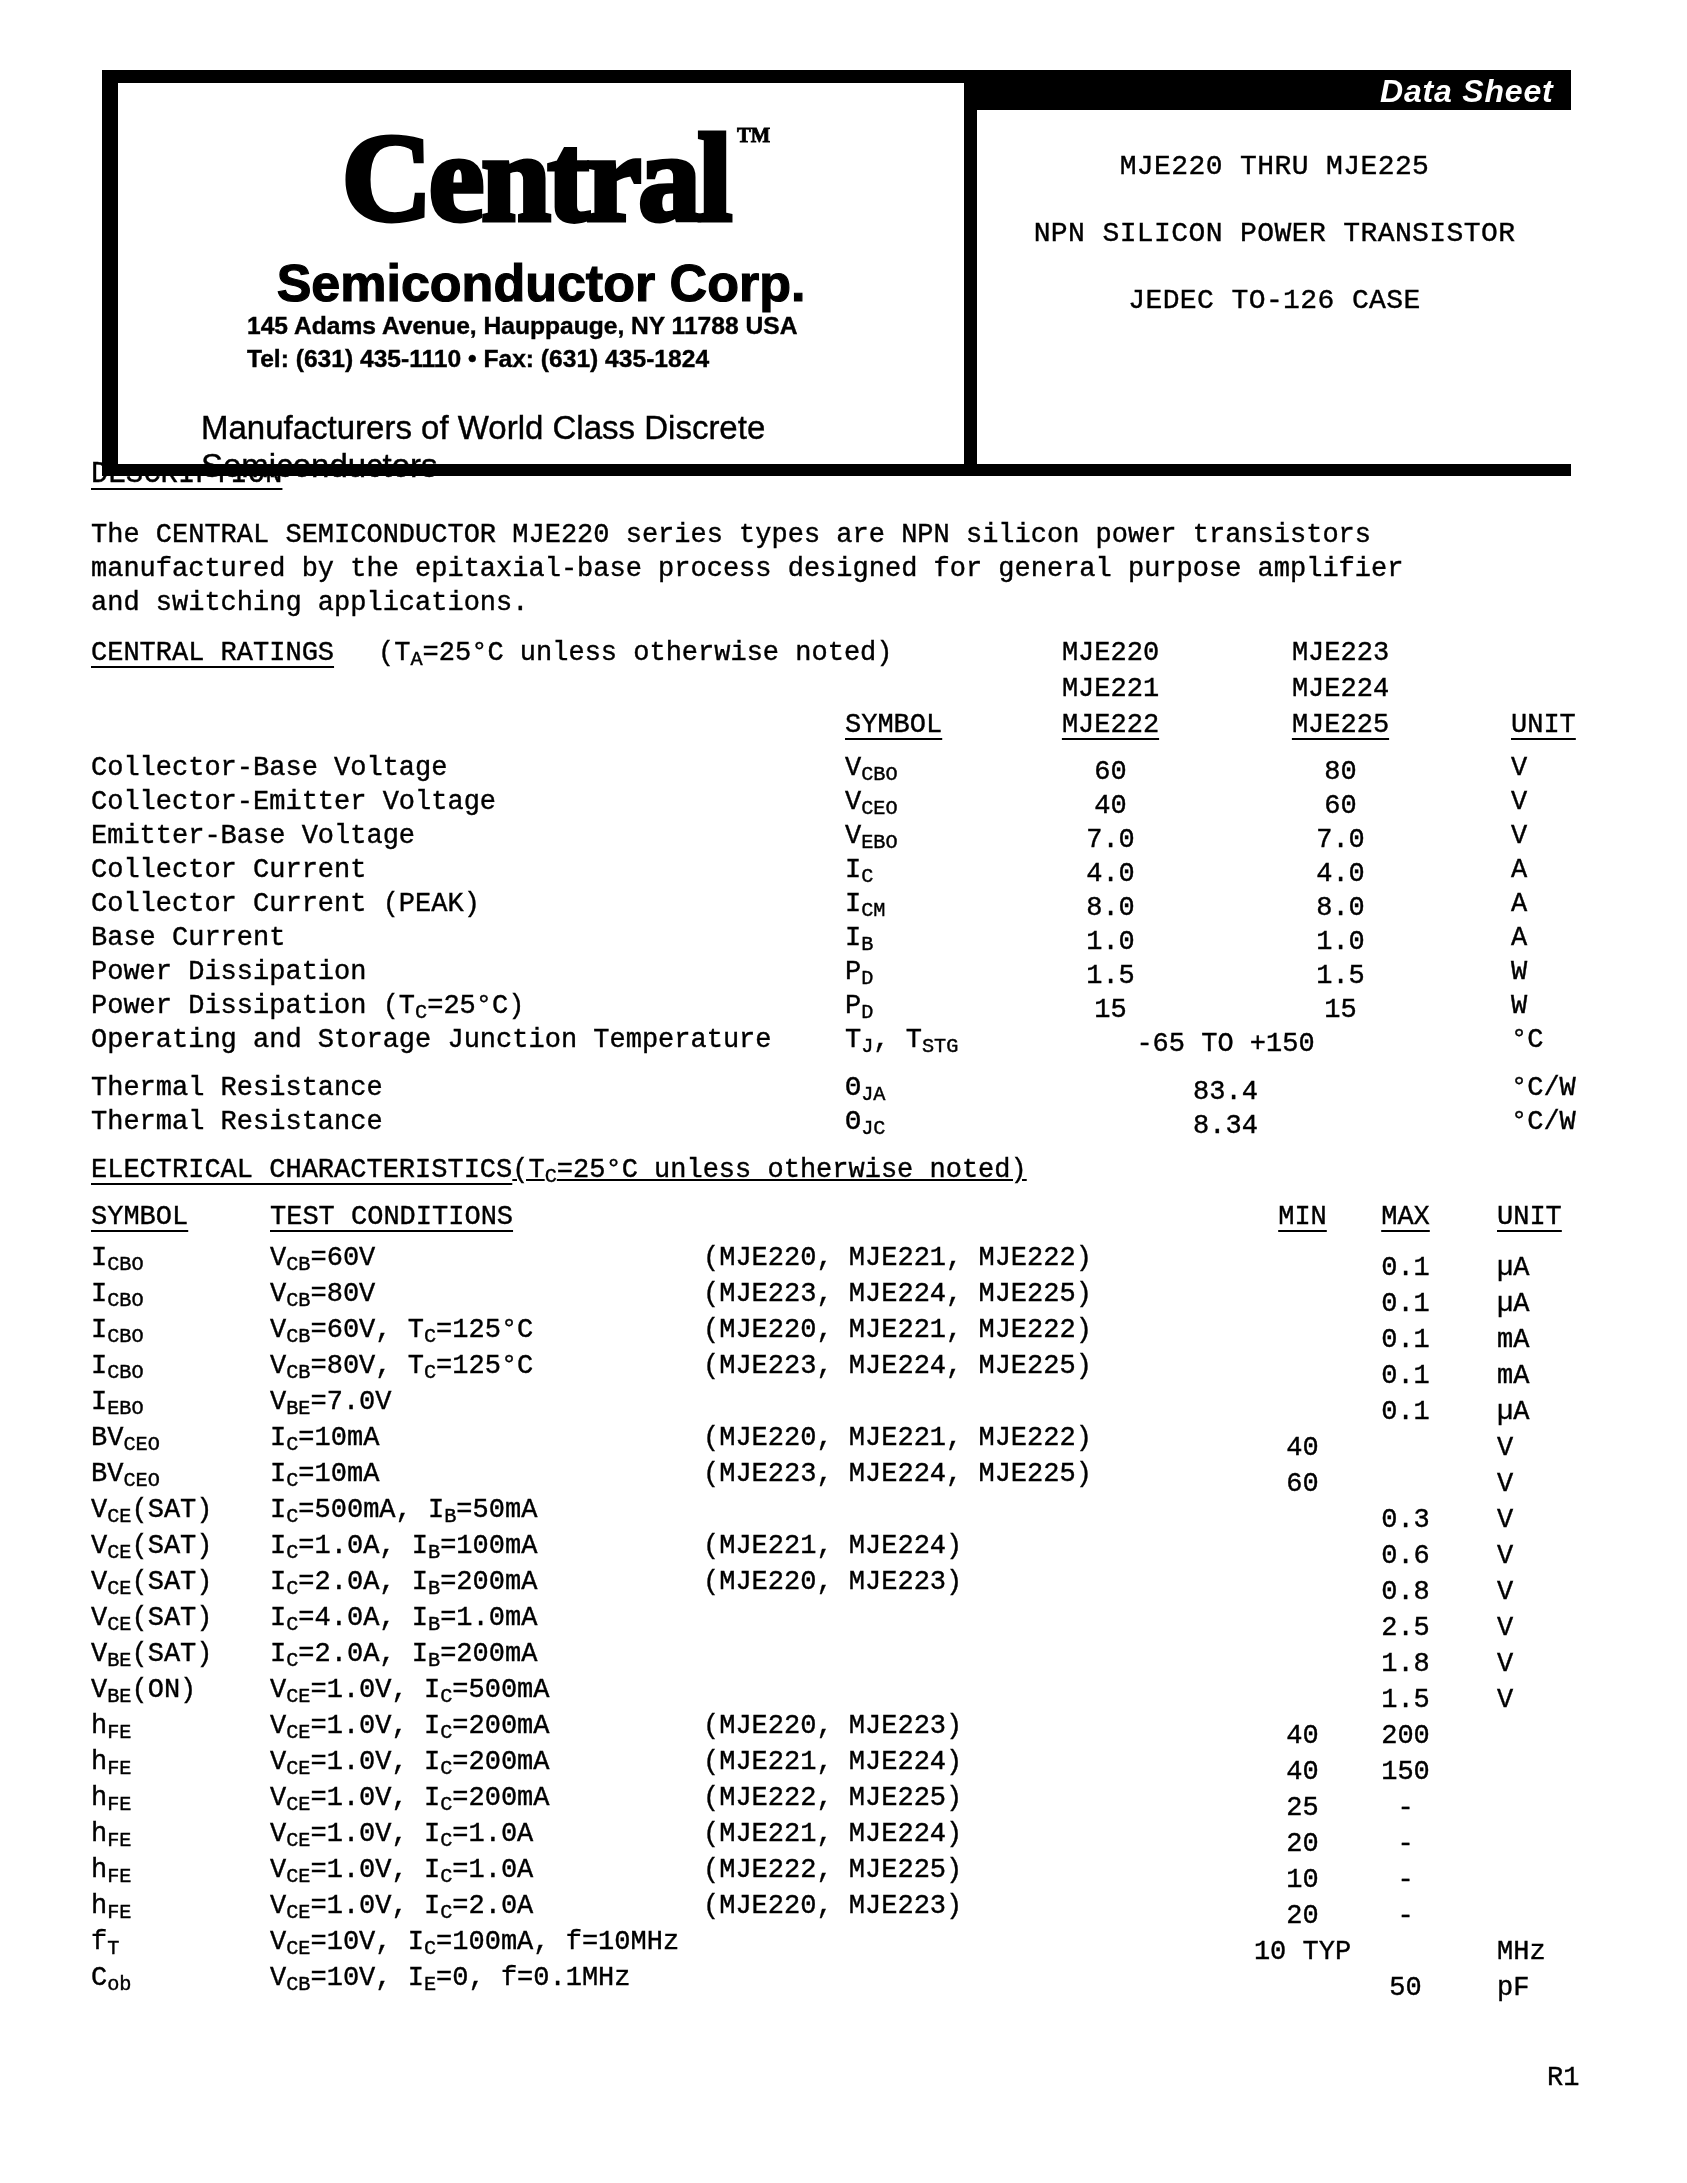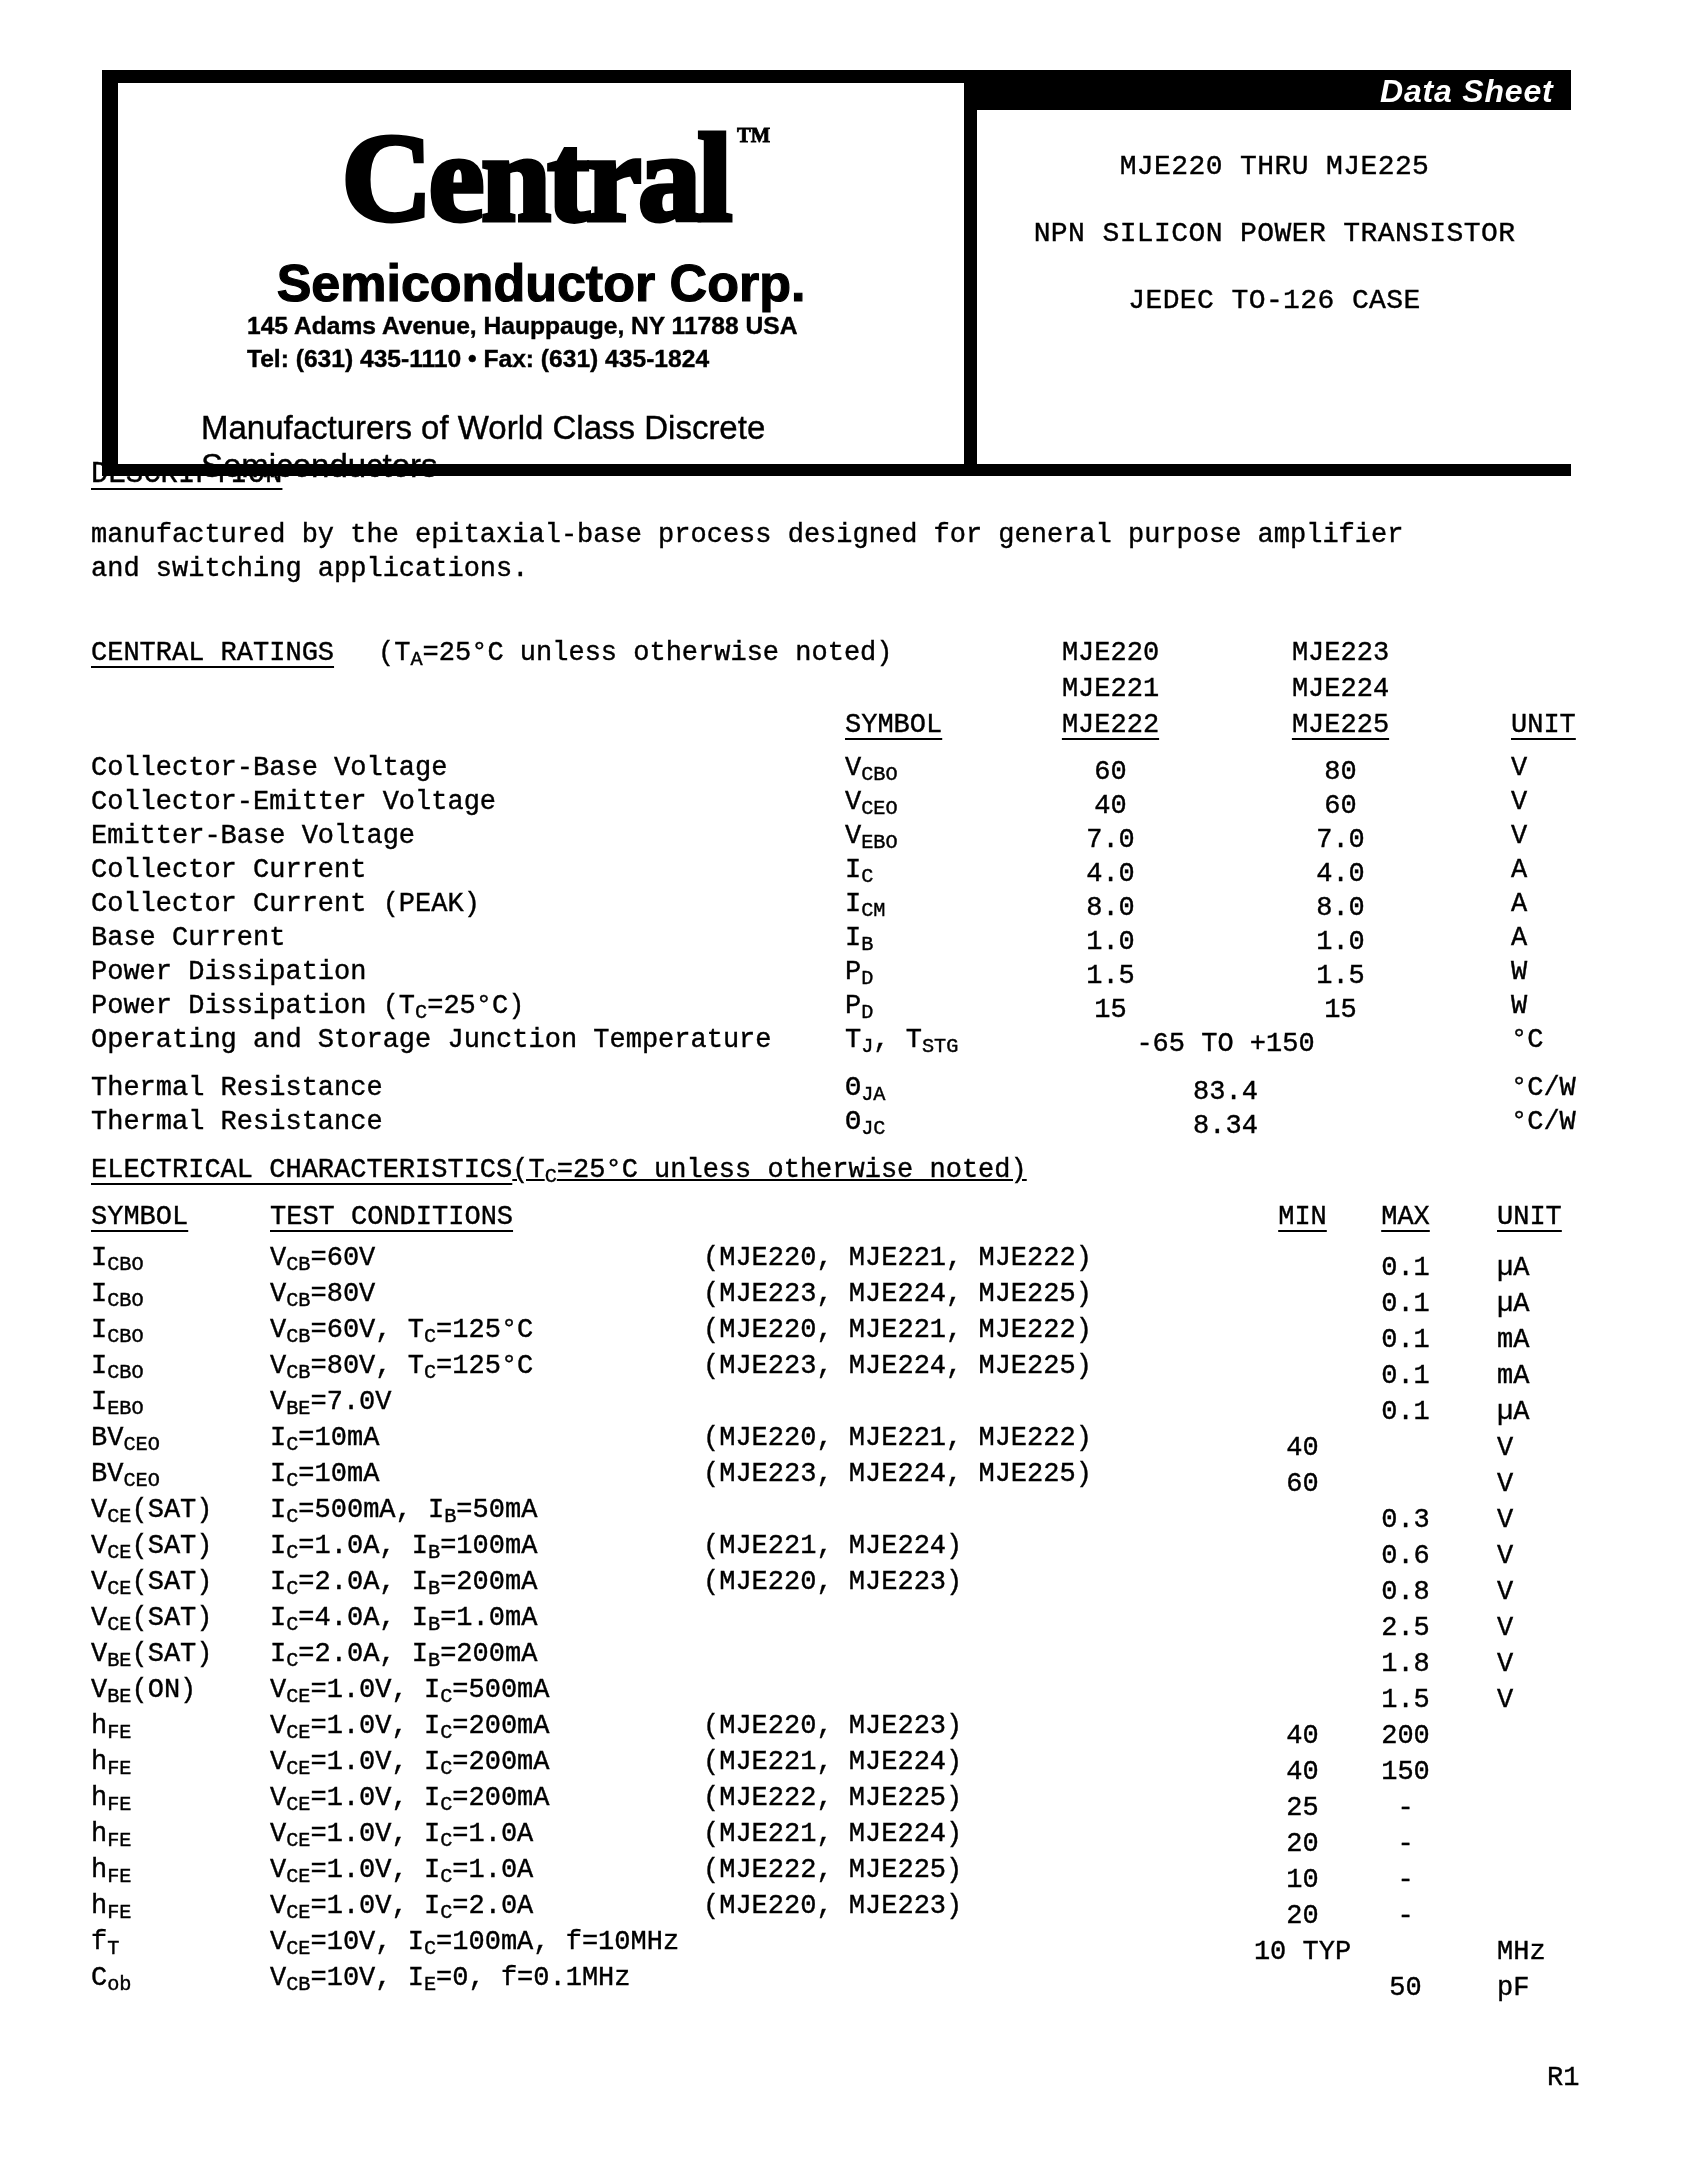--- a/index.html
+++ b/index.html
@@ -89,20 +89,21 @@
     </div>
 
     <div class="panel panel-right">
       <div class="prod-line prod-1">MJE220 THRU MJE225</div>
       <div class="prod-line prod-2">NPN SILICON POWER TRANSISTOR</div>
       <div class="prod-line prod-3">JEDEC TO-126 CASE</div>
     </div>
   </div>
 
   <div class="para">
+    <div>The CENTRAL SEMICONDUCTOR MJE220 series types are NPN silicon power transistors</div>
     <div>manufactured by the epitaxial-base process designed for general purpose amplifier</div>
     <div>and switching applications.</div>
   </div>
 
   <div class="mr">
     <div class="mr-row mr-headrow">
       <span class="c-title"><span class="u">CENTRAL RATINGS</span><span class="cond-mr">(T<sub>A</sub>=25°C unless otherwise noted)</span></span>
       <span class="c-v1">MJE220</span>
       <span class="c-v2">MJE223</span>
     </div>

